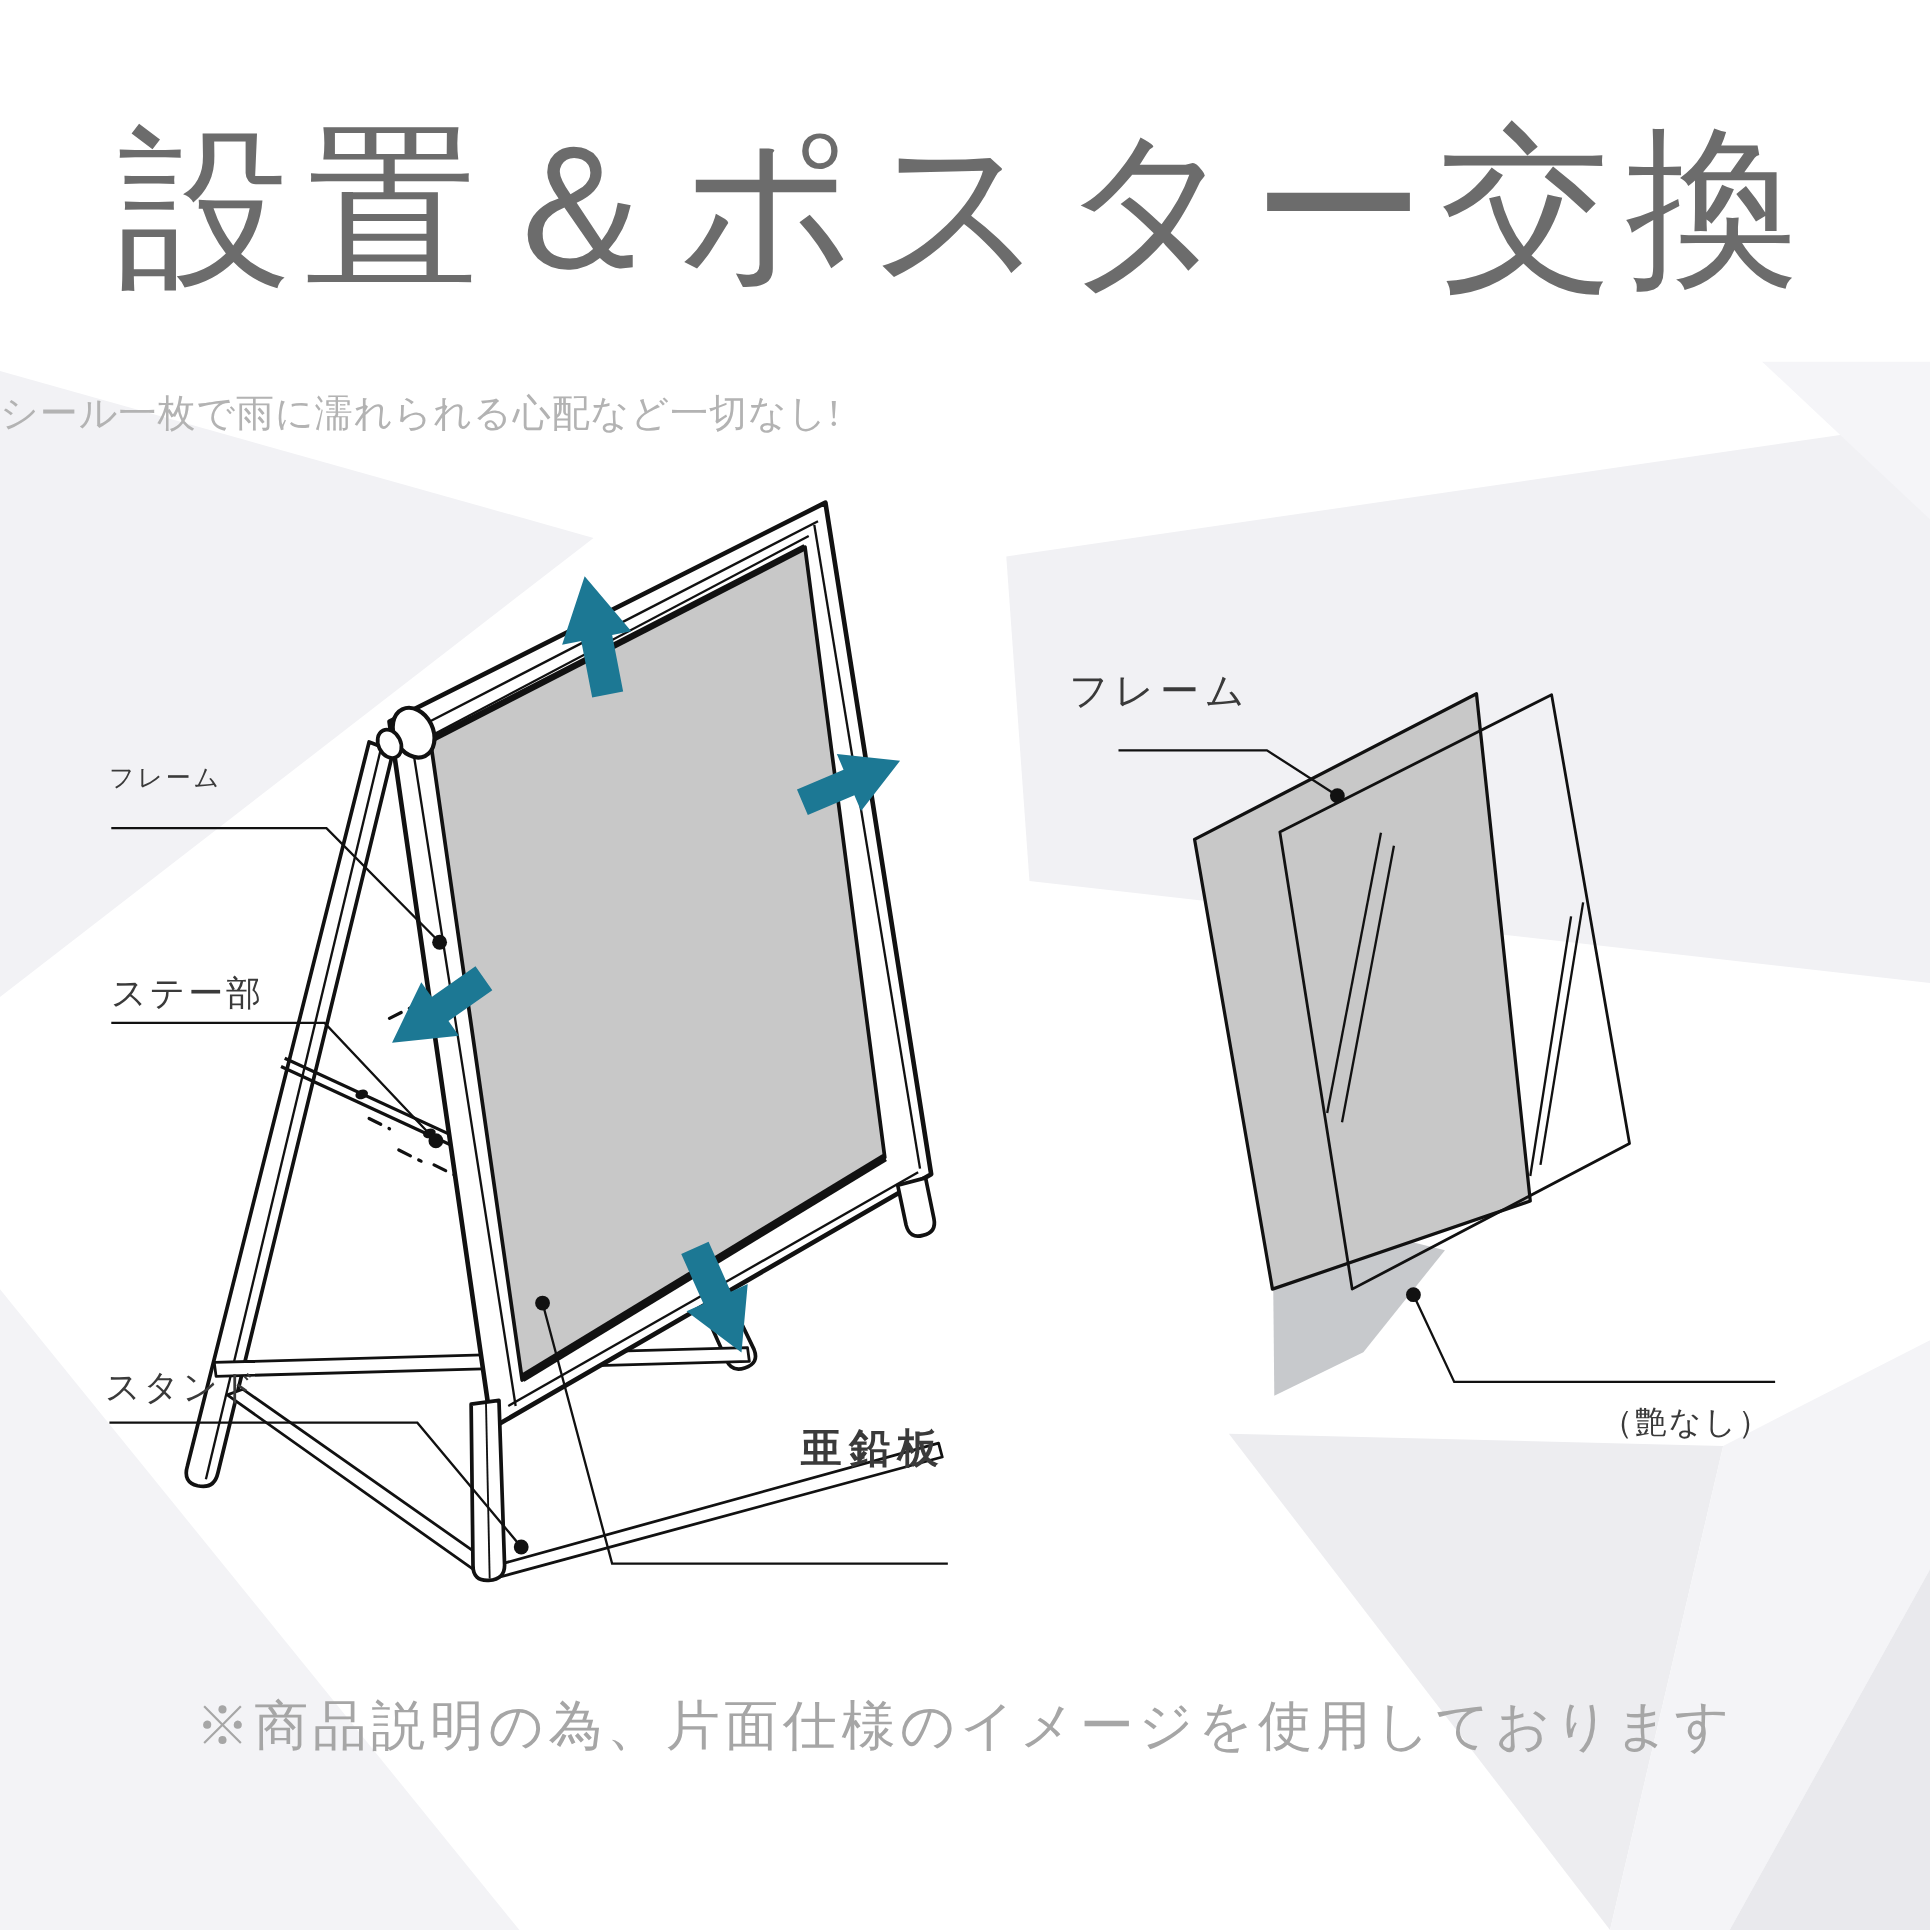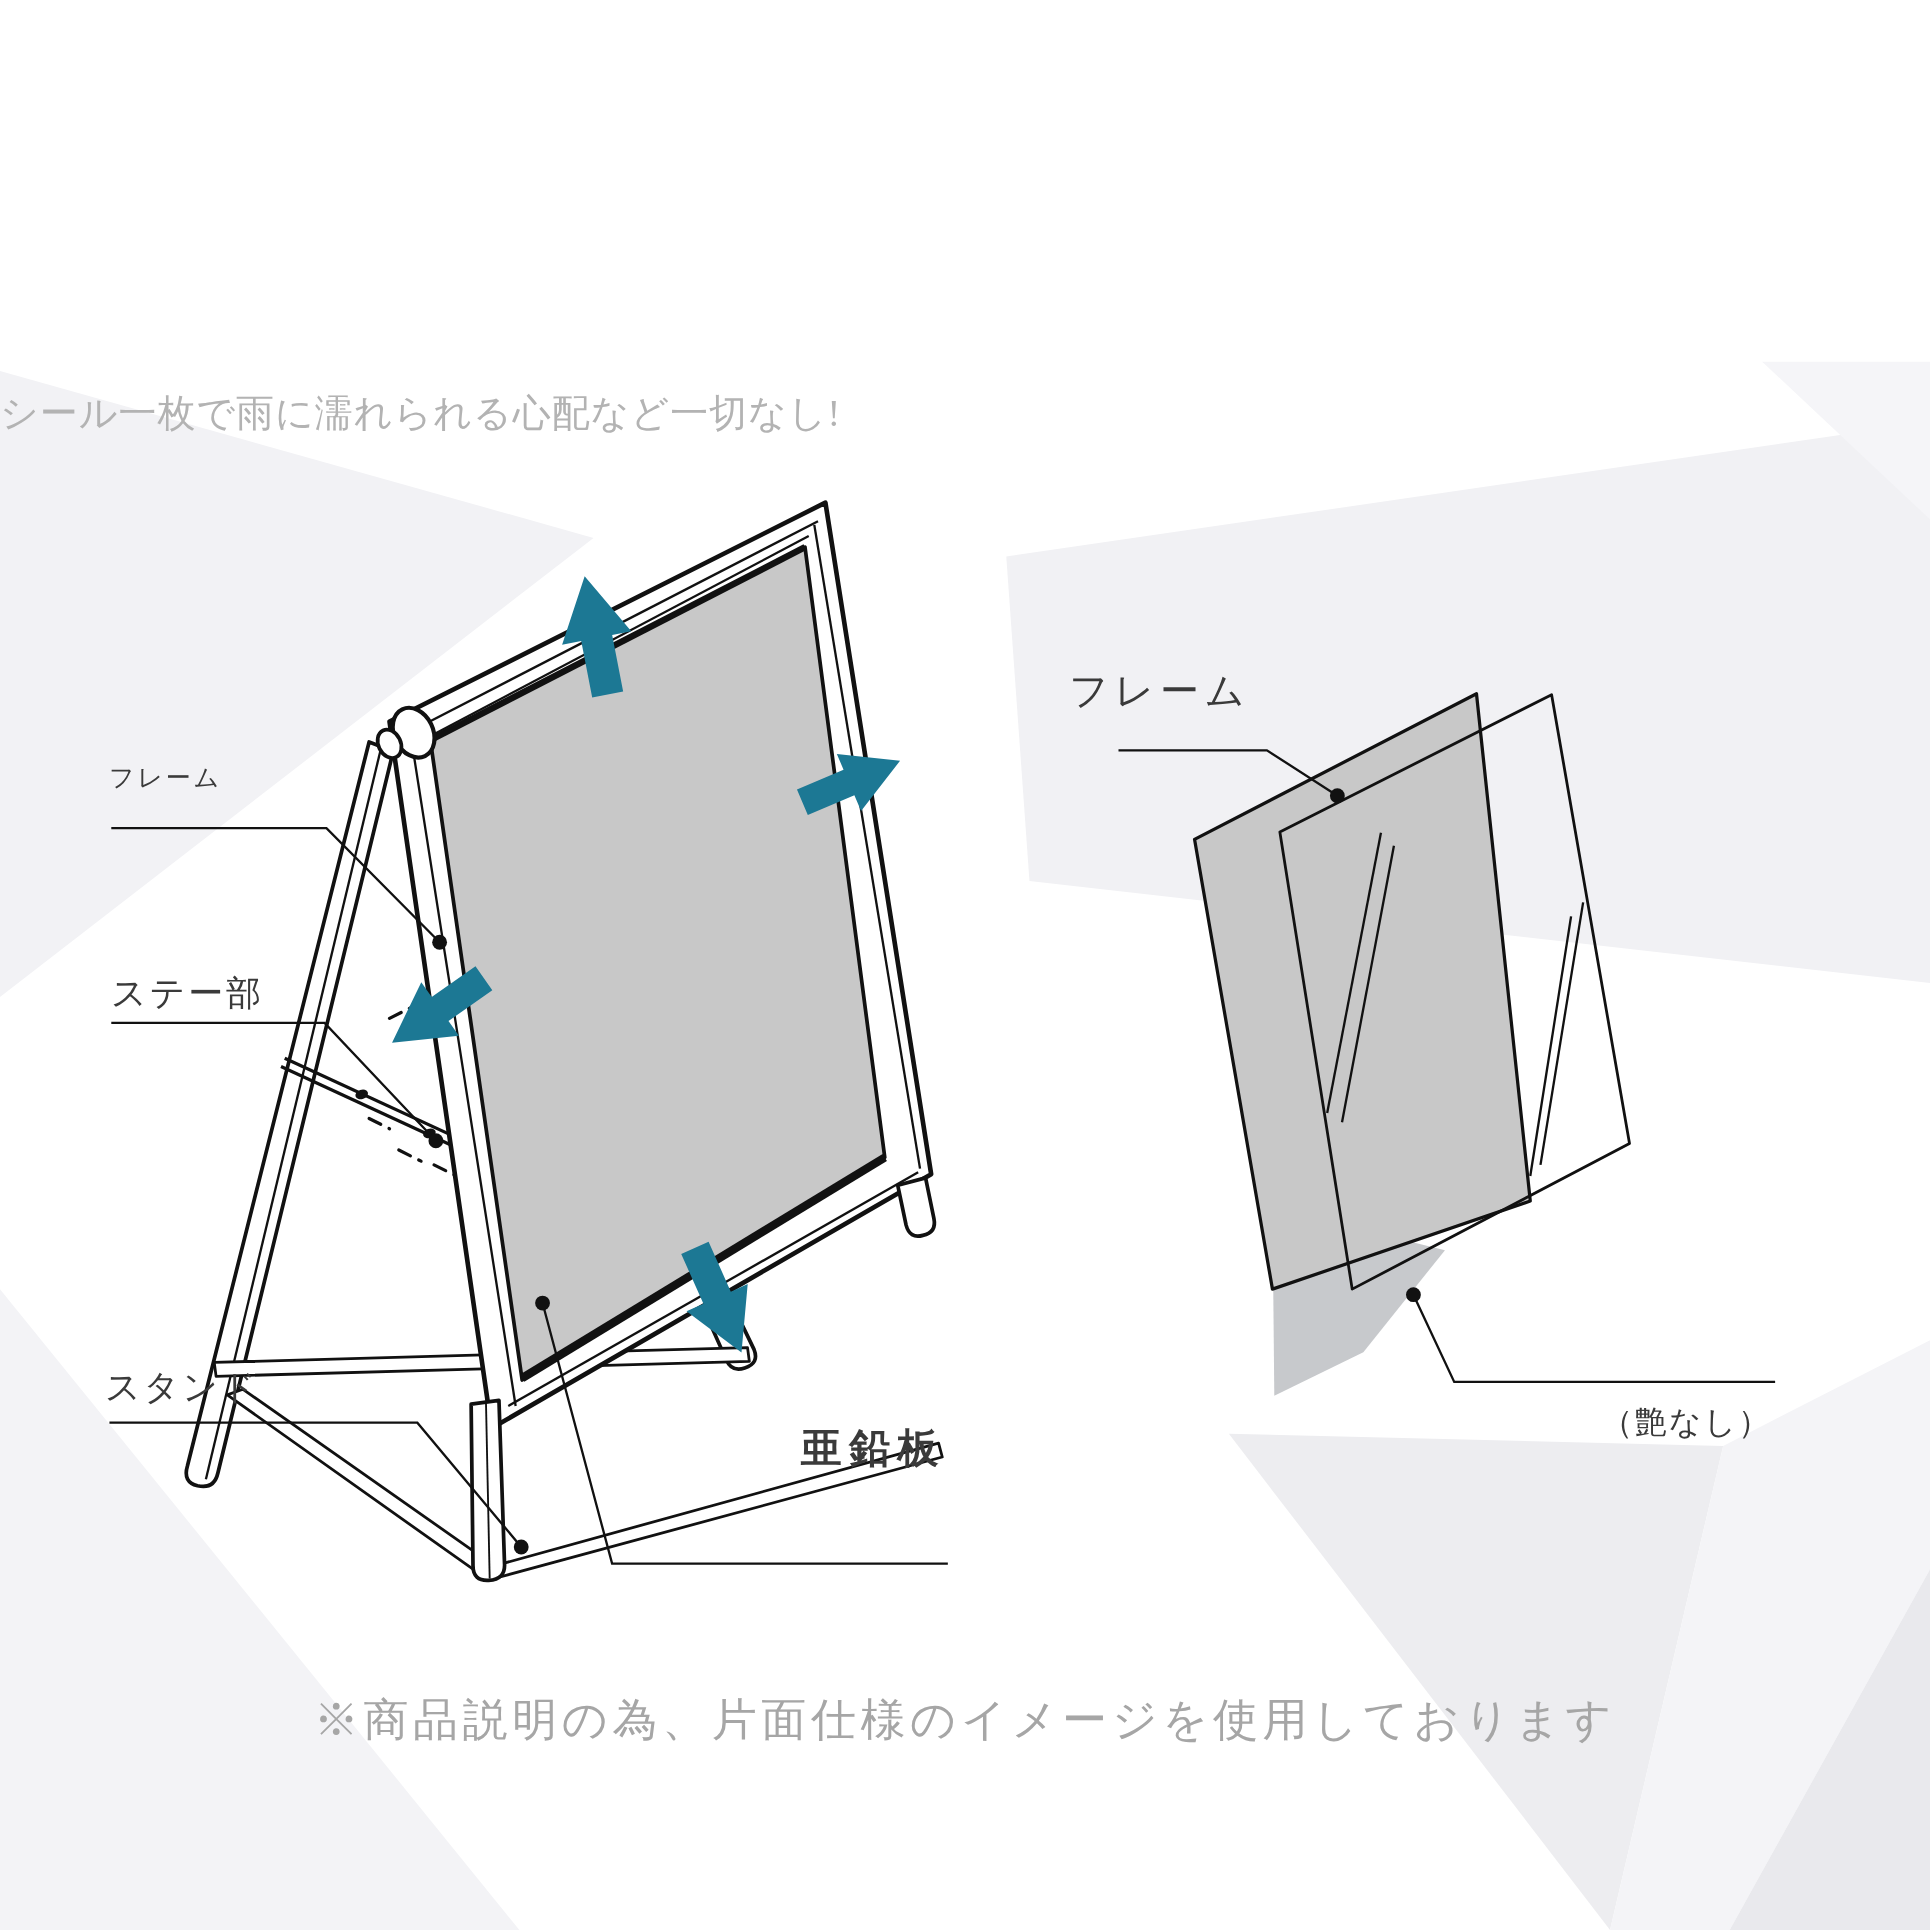--- a/index.html
+++ b/index.html
@@ -21,21 +21,21 @@
     text-align:center;font-size:174px;line-height:1.05;
     letter-spacing:13px;color:var(--title-gray);font-weight:500;white-space:nowrap;
   }
   .subtitle{
     position:absolute;left:0;top:388px;width:100%;
     text-align:left;font-size:38px;letter-spacing:0.9px;
     color:var(--subtitle-gray);white-space:nowrap;
   }
   .footnote{
     position:absolute;left:0;top:1690px;width:100%;
-    text-align:center;font-size:45px;letter-spacing:4.6px;
+    text-align:center;font-size:54px;letter-spacing:4.6px;
     color:var(--footnote-gray);white-space:nowrap;
   }
   .part-label{
     position:absolute;color:var(--label-dark);white-space:nowrap;
     font-size:37px;letter-spacing:2.8px;
   }
   .lbl-frame{left:109px;top:761px;font-size:25px;}
   .lbl-stay{left:111px;top:970px;font-size:35px;}
   .lbl-stand{left:105px;top:1364px;font-size:35px;}
   .lbl-poster{left:1069px;top:664px;font-size:39px;letter-spacing:5.6px;}
@@ -140,20 +140,21 @@
       <circle cx="562" cy="1668" r="8" fill="var(--line-black)" stroke="none"></circle>
       <path d="M1206,809 L1366,809 L1442,858"></path>
       <circle cx="1442" cy="858" r="8" fill="var(--line-black)" stroke="none"></circle>
       <path d="M1524,1396 L1568,1490 L1914,1490"></path>
       <circle cx="1524" cy="1396" r="8" fill="var(--line-black)" stroke="none"></circle>
       <path d="M585,1405 L660,1686 L1022,1686"></path>
       <circle cx="585" cy="1405" r="8" fill="var(--line-black)" stroke="none"></circle>
     </g>
   </svg>
 
+  <h1 class="title">設置＆ポスター交換</h1>
   <p class="subtitle">シール一枚で雨に濡れられる心配など一切なし!</p>
 
   <div class="part-label lbl-frame">フレーム</div>
   <div class="part-label lbl-stay">ステー部</div>
   <div class="part-label lbl-stand">スタンド</div>
   <div class="part-label lbl-zinc">亜鉛板</div>
   <div class="part-label lbl-poster">フレーム</div>
   <div class="part-label lbl-film-note">（艶なし）</div>
 
   <p class="footnote">※商品説明の為、片面仕様のイメージを使用しております</p>

